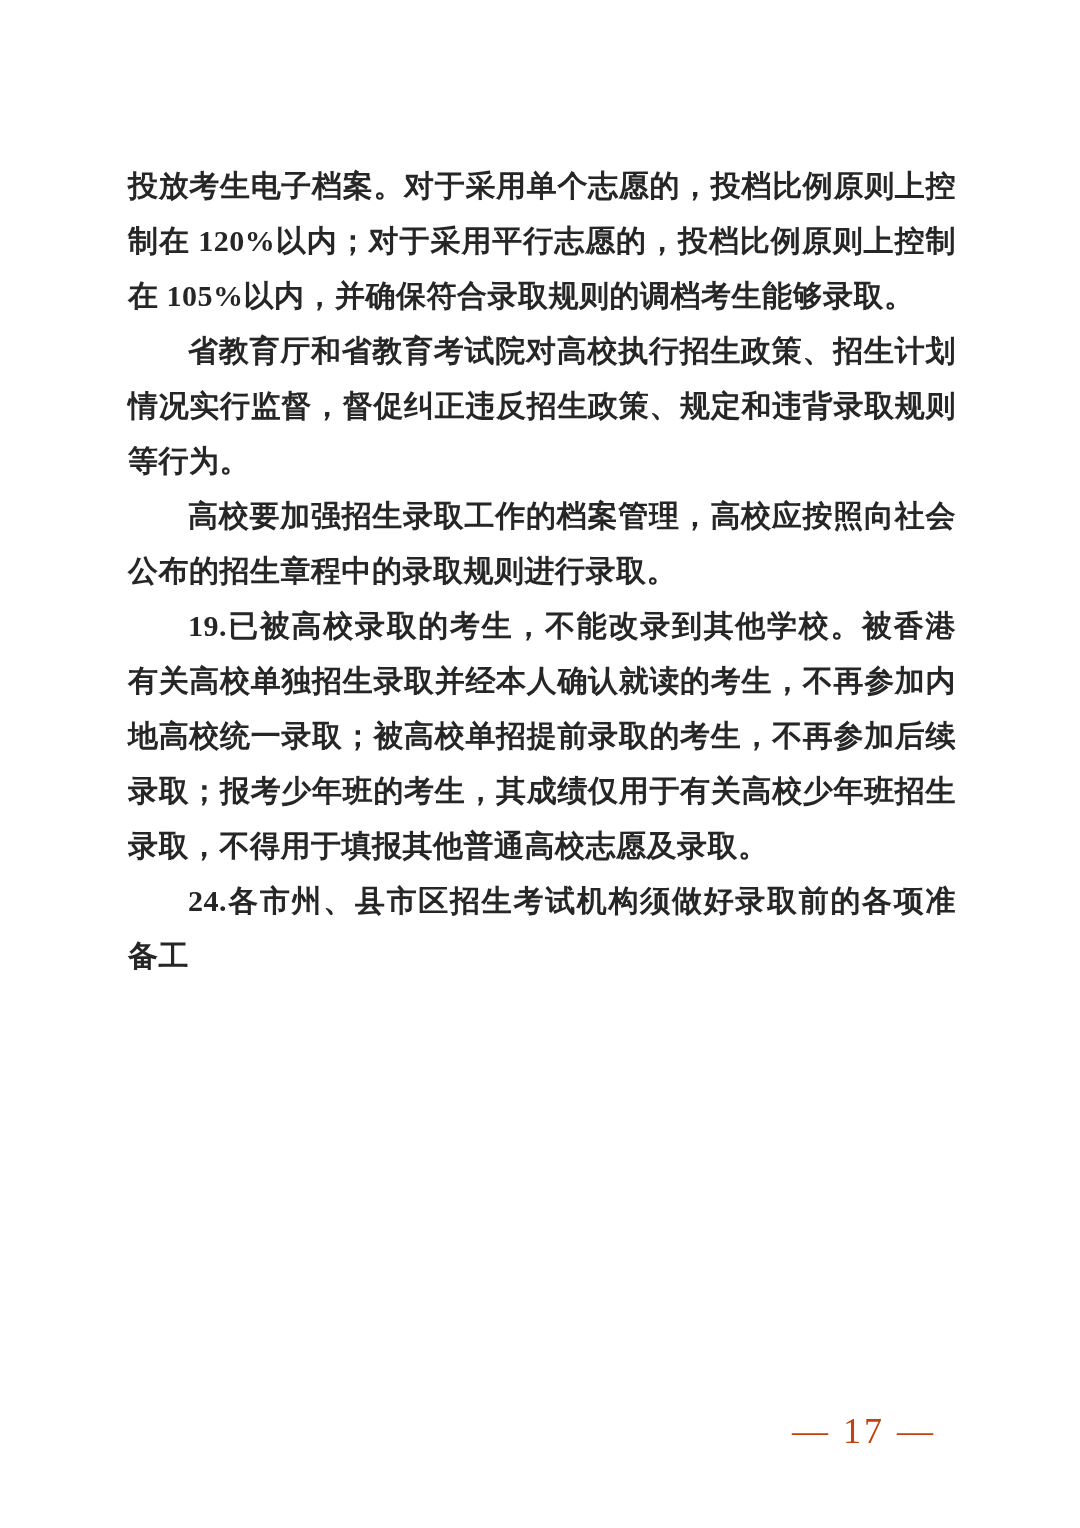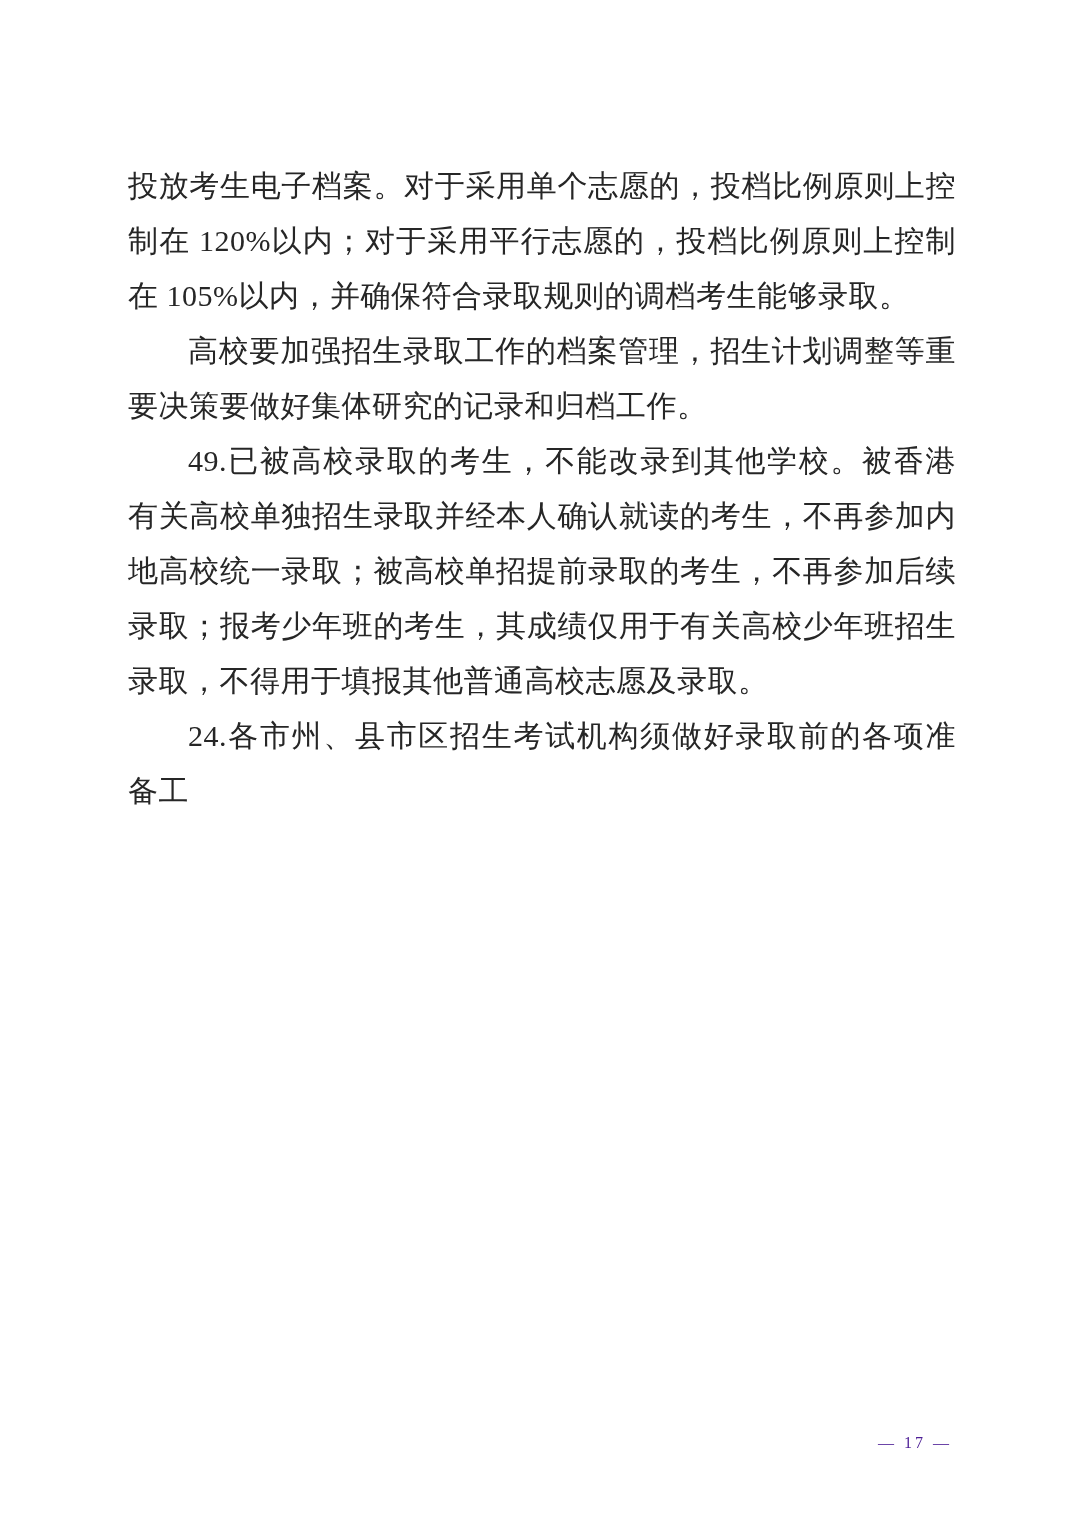--- a/index.html
+++ b/index.html
@@ -23,38 +23,40 @@
     }
     .content p {
       margin: 0;
       font-size: 30px;
       line-height: 55px;
       letter-spacing: 0.5px;
       color: #262626;
       text-align: justify;
       text-justify: inter-ideograph;
       word-break: break-all;
+      font-weight: bold;
     }
     .content p.indent {
       text-indent: 2em;
     }
     .page-number {
       position: absolute;
-      right: 128px;
+      right: 144px;
       bottom: 76px;
-      font-size: 16px;
-      color: #4c1d95;
+      font-size: 36px;
+      color: #c2410c;
       letter-spacing: 3px;
       white-space: nowrap;
     }
   </style>
 </head>
 <body>
 
 <div class="page">
   <div class="content">
     <p>投放考生电子档案。对于采用单个志愿的，投档比例原则上控制在 120%以内；对于采用平行志愿的，投档比例原则上控制在 105%以内，并确保符合录取规则的调档考生能够录取。</p>
-    <p class="indent">高校要加强招生录取工作的档案管理，招生计划调整等重要决策要做好集体研究的记录和归档工作。</p>
-    <p class="indent">49.已被高校录取的考生，不能改录到其他学校。被香港有关高校单独招生录取并经本人确认就读的考生，不再参加内地高校统一录取；被高校单招提前录取的考生，不再参加后续录取；报考少年班的考生，其成绩仅用于有关高校少年班招生录取，不得用于填报其他普通高校志愿及录取。</p>
+    <p class="indent">省教育厅和省教育考试院对高校执行招生政策、招生计划情况实行监督，督促纠正违反招生政策、规定和违背录取规则等行为。</p>
+    <p class="indent">高校要加强招生录取工作的档案管理，高校应按照向社会公布的招生章程中的录取规则进行录取。</p>
+    <p class="indent">19.已被高校录取的考生，不能改录到其他学校。被香港有关高校单独招生录取并经本人确认就读的考生，不再参加内地高校统一录取；被高校单招提前录取的考生，不再参加后续录取；报考少年班的考生，其成绩仅用于有关高校少年班招生录取，不得用于填报其他普通高校志愿及录取。</p>
     <p class="indent">24.各市州、县市区招生考试机构须做好录取前的各项准备工</p>
   </div>
   <div class="page-number">— 17 —</div>
 </div>
 
 </body></html>

